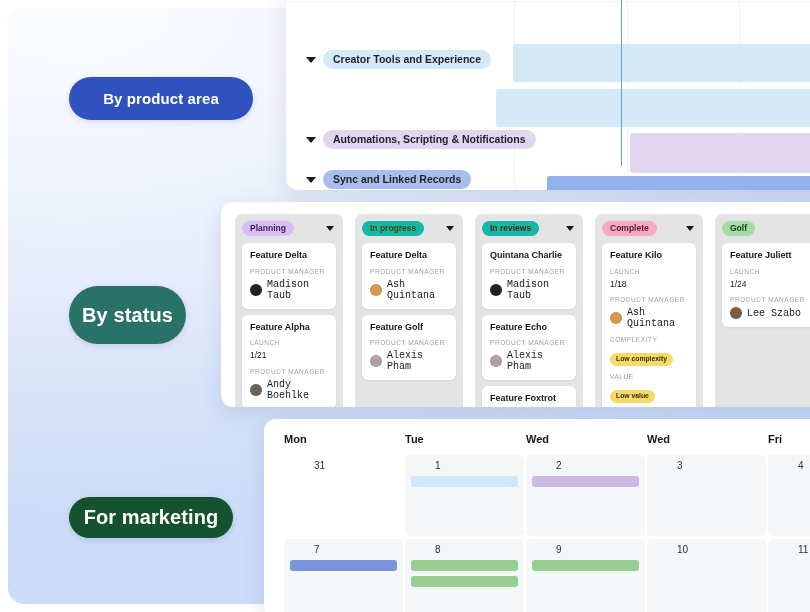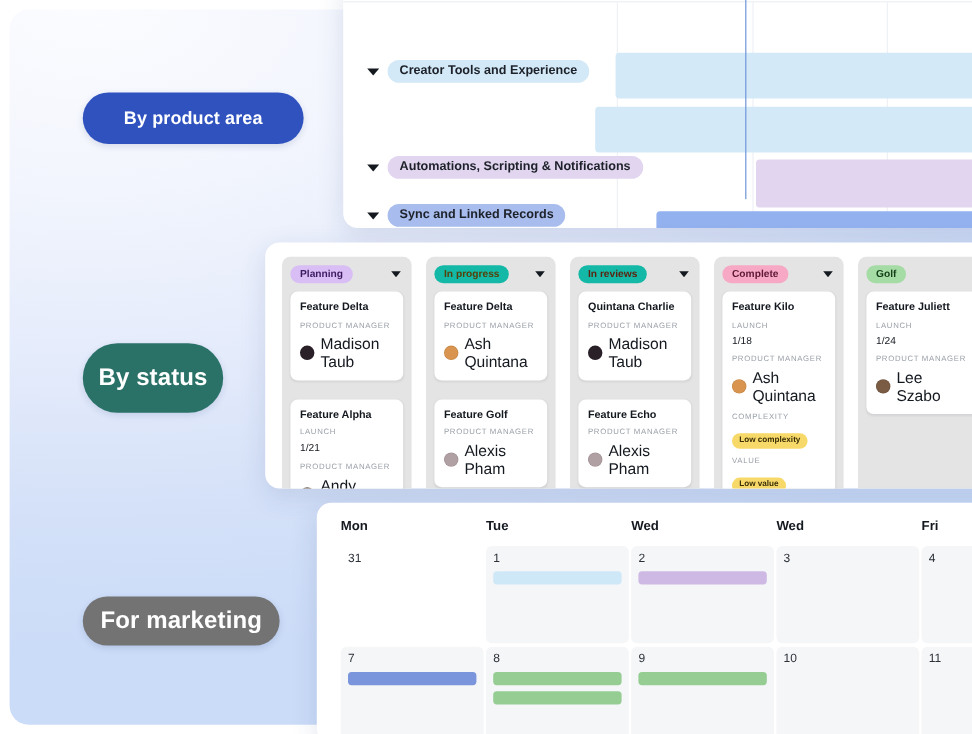--- a/index.html
+++ b/index.html
@@ -31,21 +31,21 @@
     color: #ffffff;
     font-weight: 700;
     letter-spacing: .1px;
     border-radius: 999px;
     box-shadow: 0 2px 6px rgba(30,50,110,.14);
     white-space: nowrap;
     z-index: 40;
   }
   #lbl-product { left: 69px;  top: 77px;  width: 184px; height: 43px; background:#2f52bf; font-size: 15px; }
   #lbl-status  { left: 69px;  top: 286px; width: 117px; height: 58px; background:#2a7268; font-size: 20px; }
-  #lbl-market  { left: 69px;  top: 497px; width: 164px; height: 41px; background:#737373; font-size: 20px; }
+  #lbl-market  { left: 69px;  top: 497px; width: 164px; height: 41px; background:#14532d; font-size: 20px; }
 
   
   #gantt {
     position: absolute;
     left: 286px; top: -20px;
     width: 560px; height: 210px;
     background: #fff;
     border-radius: 12px;
     box-shadow: 0 6px 22px rgba(40,60,120,.13);
     overflow: hidden;
@@ -126,21 +126,21 @@
     width: 0; height: 0;
     border-left: 4px solid transparent;
     border-right: 4px solid transparent;
     border-top: 5px solid #14181f;
     margin-right: 2px;
   }
   .kcard {
     background: #fff;
     border-radius: 6px;
     padding: 7px 8px 8px;
-    margin-bottom: 16px;
+    margin-bottom: 6px;
     box-shadow: 0 1px 2px rgba(20,30,60,.08);
   }
   .kcard .ktitle {
     font-size: 9px; font-weight: 700; color: #14181f;
     margin-bottom: 7px; line-height: 1.2;
   }
   .kfield-label {
     font-size: 6.5px; letter-spacing: .55px;
     color: #9aa0a8; text-transform: uppercase;
     margin-bottom: 3px; line-height: 1.2;
@@ -152,21 +152,21 @@
   .person { display: flex; align-items: center; gap: 5px; margin-bottom: 7px; }
   .person:last-child { margin-bottom: 0; }
   .avatar {
     width: 12px; height: 12px; border-radius: 50%;
     flex: 0 0 12px; overflow: hidden; position: relative;
   }
   .avatar::after {
     content: ""; position: absolute; inset: 0; border-radius: 50%;
     box-shadow: inset 0 0 0 .5px rgba(0,0,0,.12);
   }
-  .person span { font-size: 13px; color: #14181f; }
+  .person span { font-size: 10px; color: #14181f; font-family: Liberation Mono, monospace; }
   .tag {
     display: inline-block;
     padding: 2px 6px 3px;
     border-radius: 999px;
     font-size: 6.8px; font-weight: 600;
     background: #f7d96a; color: #3a2f07;
     line-height: 1.2; margin-bottom: 7px;
   }
 
   
@@ -188,21 +188,21 @@
   }
   #cal-grid { margin-top: 10px; }
   .cal-week { display: flex; gap: 2px; margin-bottom: 3px; }
   .cal-cell {
     width: 119px; flex: 0 0 119px;
     height: 81px;
     border-radius: 5px;
     padding: 5px 6px 0;
   }
   .cal-cell.shaded { background: #f5f6f8; }
-  .cal-cell .dnum { font-size: 10px; color: #2c3138; margin-bottom: 5px; }
+  .cal-cell .dnum { font-size: 10px; color: #2c3138; margin-bottom: 5px; margin-left: 24px; }
   .ev { height: 11px; border-radius: 3px; margin-bottom: 5px; }
 </style>
 </head>
 <body>
 
 <div id="bg"></div>
 
 <div id="gantt">
   <div id="gantt-head"></div>
   <div id="gantt-body">

